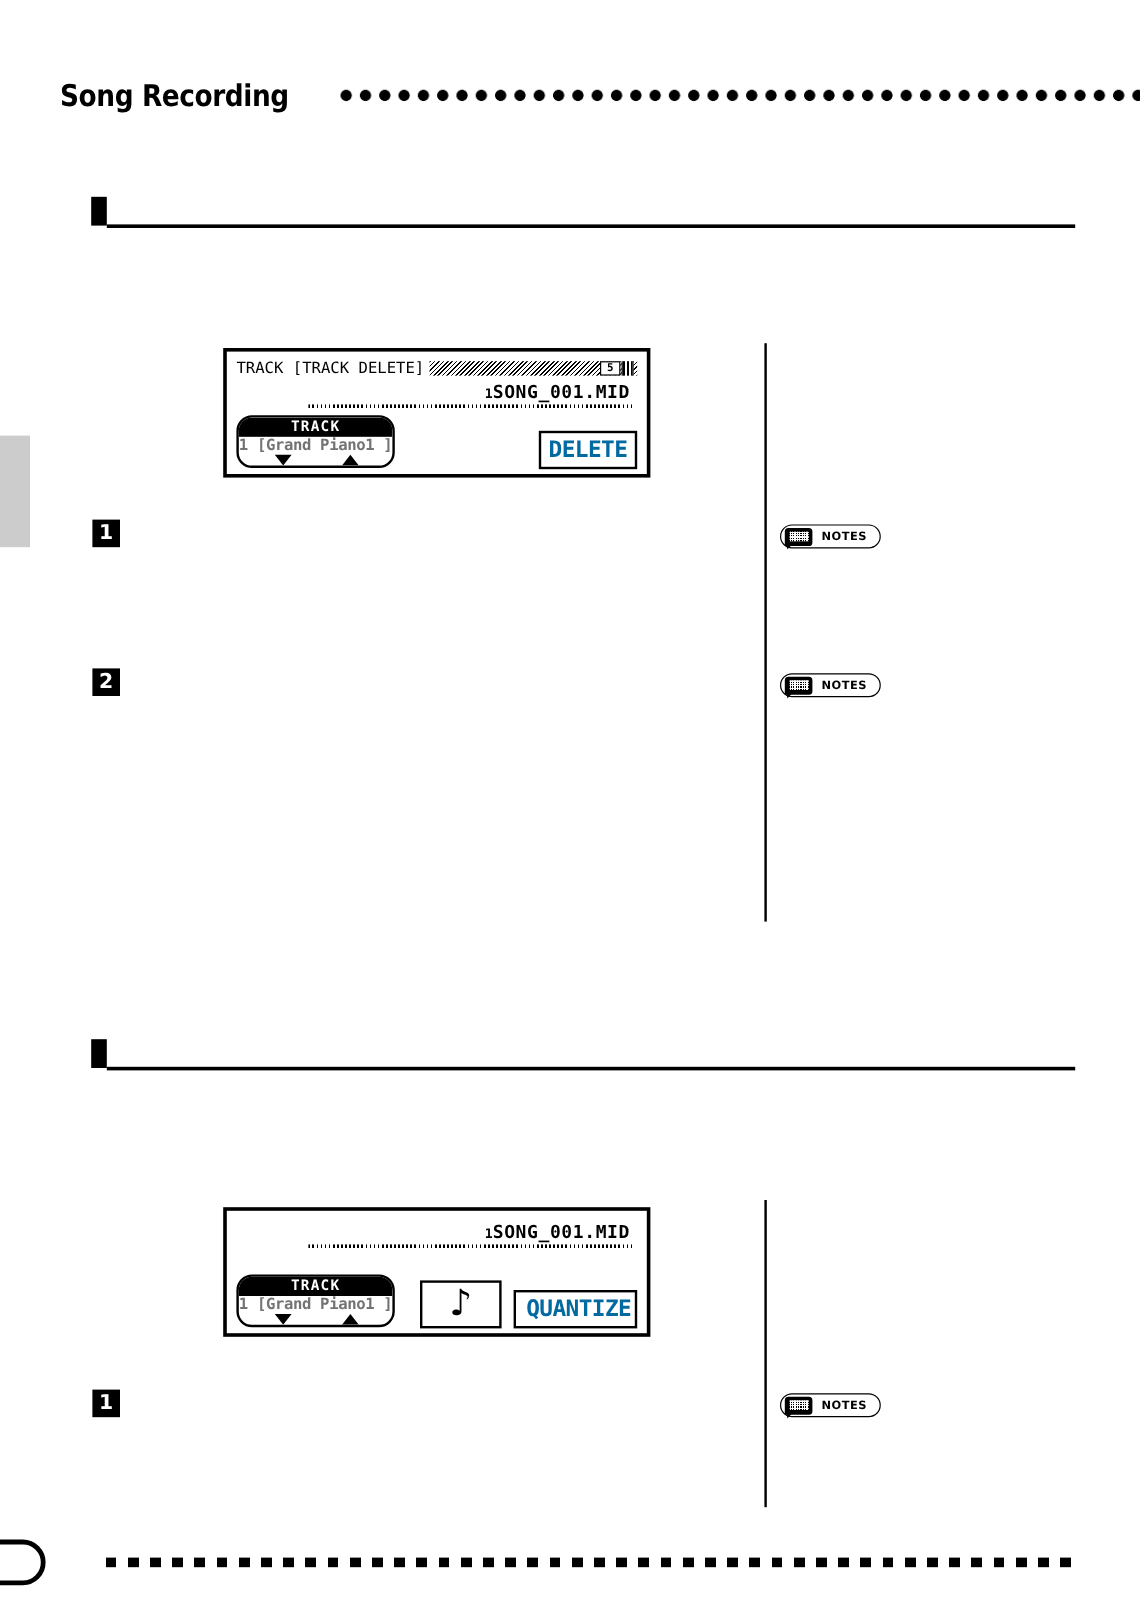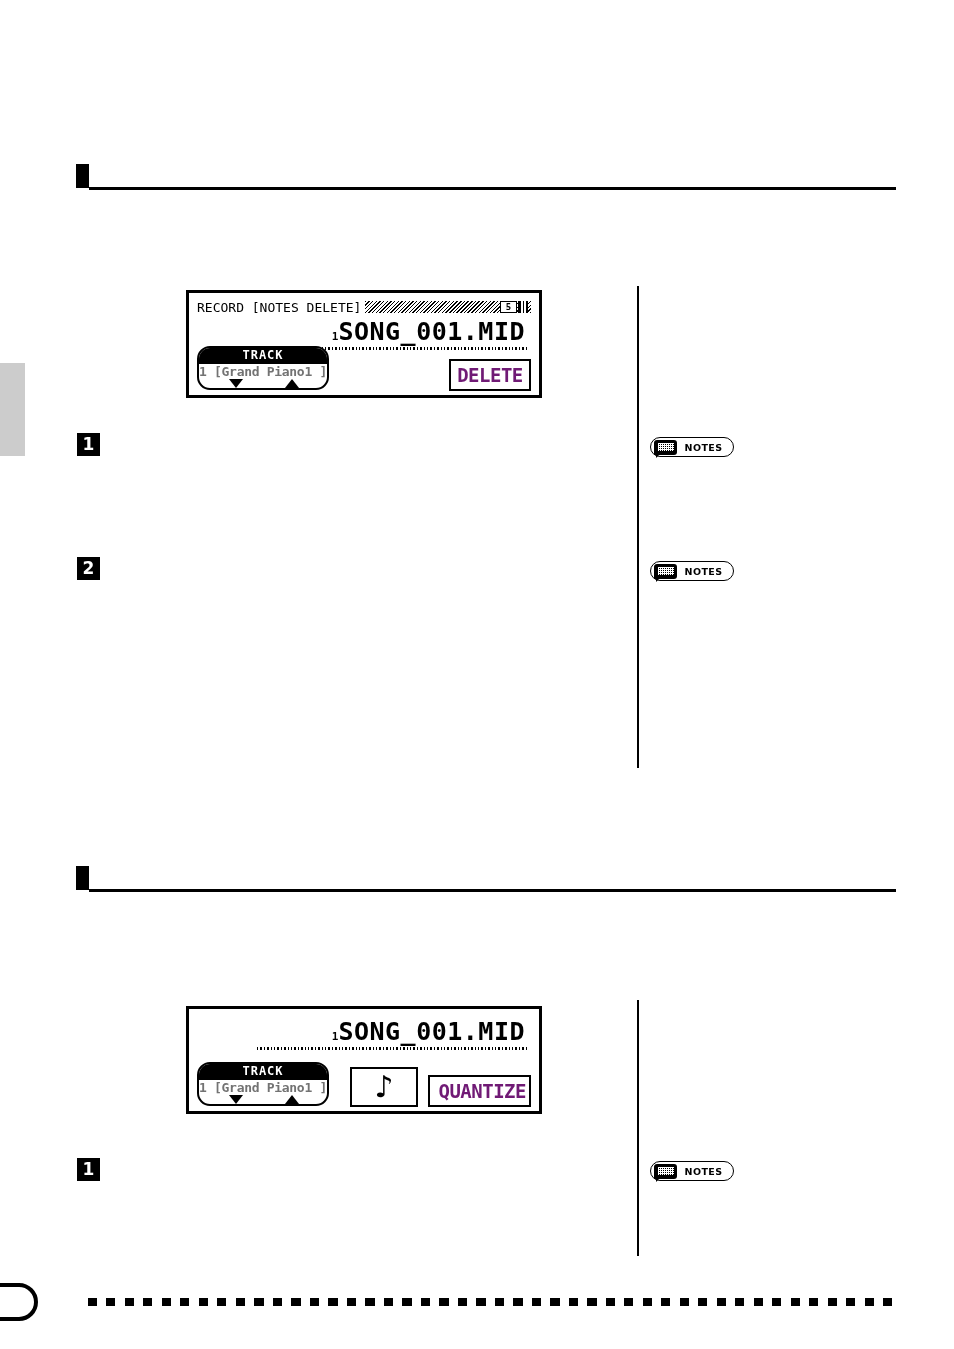--- a/index.html
+++ b/index.html
@@ -229,21 +229,21 @@
   }
   .lcd-songnum {
     font-family: "DejaVu Sans Mono", monospace;
     font-size: 11px;
     font-weight: bold;
     color: #000;
     vertical-align: baseline;
   }
   .lcd-songname {
     font-family: "DejaVu Sans Mono", monospace;
-    font-size: 25px;
+    font-size: 15px;
     font-weight: bold;
     letter-spacing: 0.5px;
     color: #000;
   }
   .lcd-dotrule {
     margin: 1px 4px 0 60px;
     height: 3px;
     background-image: repeating-linear-gradient(to right, #000 0 1.4px, #fff 1.4px 3.4px);
   }
 
@@ -319,21 +319,21 @@
     bottom: 0;
     height: 32px;
     border: 2px solid #000;
     background: #fff;
     box-sizing: border-box;
     font-family: "DejaVu Sans Mono", monospace;
     font-size: 19px;
     font-weight: bold;
     line-height: 29px;
     text-align: center;
-    color: #701a75;
+    color: #0369a1;
     letter-spacing: -0.5px;
     padding: 0 3px;
   }
 
   
   .lcd-notebox {
     position: absolute;
     left: 153px;
     bottom: 0;
     width: 68px;
@@ -371,33 +371,37 @@
     width: 810px;
     height: 8px;
     background-image: repeating-linear-gradient(to right, #000 0 9px, rgba(0,0,0,0) 9px 18.5px);
   }
 </style>
 </head>
 <body>
 
 <div class="page">
 
+  <div class="header">
+    <div class="header-title">Song Recording</div>
+    <div class="header-dots"></div>
+  </div>
 
   <div class="side-tab"></div>
 
   <div class="section-rule" style="left:76px; top:164px; width:820px;">
     <div class="blk"></div>
     <div class="ln"></div>
   </div>
 
   <div class="lcd" style="left:186px; top:290px;">
     <div class="lcd-inner">
 
       <div class="lcd-titlerow">
-        <div class="lcd-title">RECORD [NOTES DELETE]</div>
+        <div class="lcd-title">TRACK [TRACK DELETE]</div>
         <div class="lcd-hatch">
           <div class="lcd-pagebox">5</div>
           <div class="lcd-bars"></div>
         </div>
       </div>
 
       <div class="lcd-songline">
         <span class="lcd-songnum">1</span><span class="lcd-songname">SONG_001.MID</span>
       </div>
       <div class="lcd-dotrule"></div>

